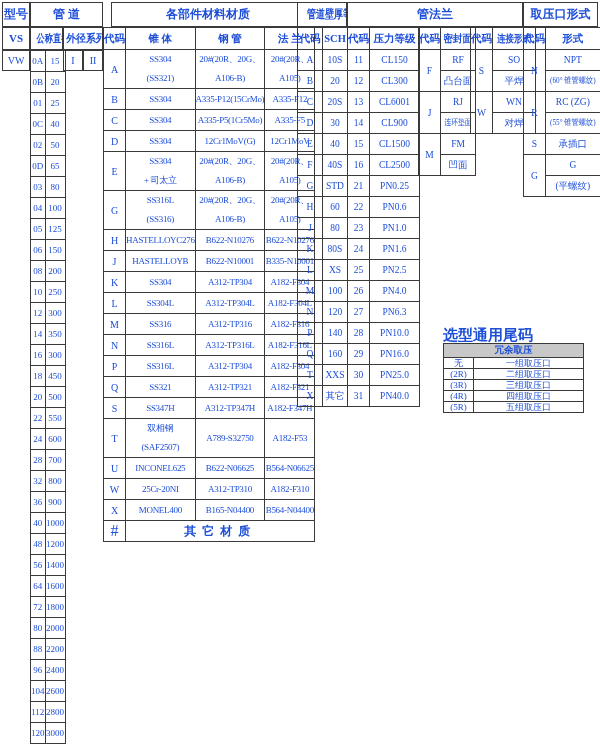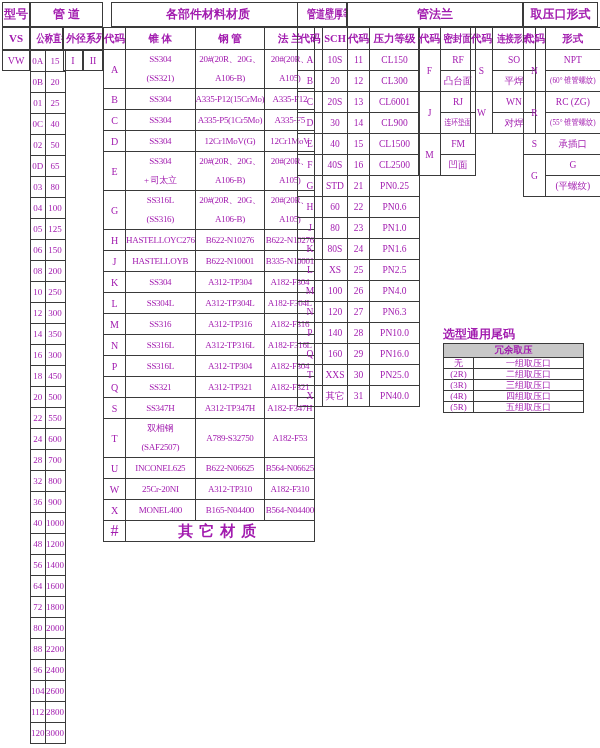--- a/index.html
+++ b/index.html
@@ -1,18 +1,18 @@
 <!DOCTYPE html>
 <html><head>
 <meta charset="utf-8">
 <style>
   html,body{margin:0;padding:0;background:#fff;}
   #canvas{
     position:relative;width:600px;height:748px;background:#fff;overflow:hidden;
-    font-family:"Liberation Serif","DejaVu Serif",serif;color:#a21caf;
+    font-family:"Liberation Serif","DejaVu Serif",serif;color:#1d4ed8;
   }
   .abs{position:absolute;box-sizing:border-box;}
   .gh{
     top:2px;height:25px;line-height:23px;text-align:center;font-weight:bold;
     font-size:12px;border:1px solid #3a3a3a;background:#fff;overflow:hidden;white-space:nowrap;
   }
   .sh{
     top:27px;height:23px;line-height:21px;text-align:center;font-weight:bold;
     font-size:11px;border:1px solid #3a3a3a;overflow:hidden;white-space:nowrap;
   }
@@ -23,27 +23,27 @@
   table{border-collapse:collapse;table-layout:fixed;}
   td,th{border:1px solid #3a3a3a;padding:0;text-align:center;overflow:hidden;}
   thead th{height:21px;font-size:10.5px;font-weight:bold;white-space:nowrap;}
   .u td{height:20px;font-size:9.5px;white-space:nowrap;}
   #t-dia td{height:20px;font-size:9px;white-space:nowrap;}
   #t-mat tbody td{
     height:20px;font-size:9px;letter-spacing:-0.3px;white-space:pre;line-height:19px;
   }
   #t-mat tbody td.codecol{font-size:10px;letter-spacing:0;}
   #t-mat tfoot td{height:20px;}
-  .other-cell{font-size:15px;letter-spacing:6px;font-weight:bold;white-space:nowrap;}
+  .other-cell{font-size:12px;letter-spacing:6px;font-weight:bold;white-space:nowrap;}
   .cx75{display:inline-block;transform:scaleX(.75);transform-origin:50% 50%;white-space:nowrap;}
   .cx8{display:inline-block;transform:scaleX(.8);transform-origin:50% 50%;white-space:nowrap;}
   .cx85{display:inline-block;transform:scaleX(.85);transform-origin:50% 50%;white-space:nowrap;}
   .cx9{display:inline-block;transform:scaleX(.9);transform-origin:50% 50%;white-space:nowrap;}
   .small{font-size:8.5px;}
-  #suffix-title{font-weight:bold;font-size:12px;white-space:nowrap;}
+  #suffix-title{font-weight:bold;font-size:15px;white-space:nowrap;}
   #t-suffix td{height:10px;font-size:9px;line-height:10px;white-space:nowrap;}
   #t-suffix .sx-head{background:#c8c8c8;font-weight:bold;height:11px;font-size:9.5px;}
 </style>
 </head>
 <body>
 
 <div id="canvas">
 
   <div class="abs gh" style="left:2px;width:28px;">型号</div>
   <div class="abs gh" style="left:30px;width:73px;">管  道</div>

